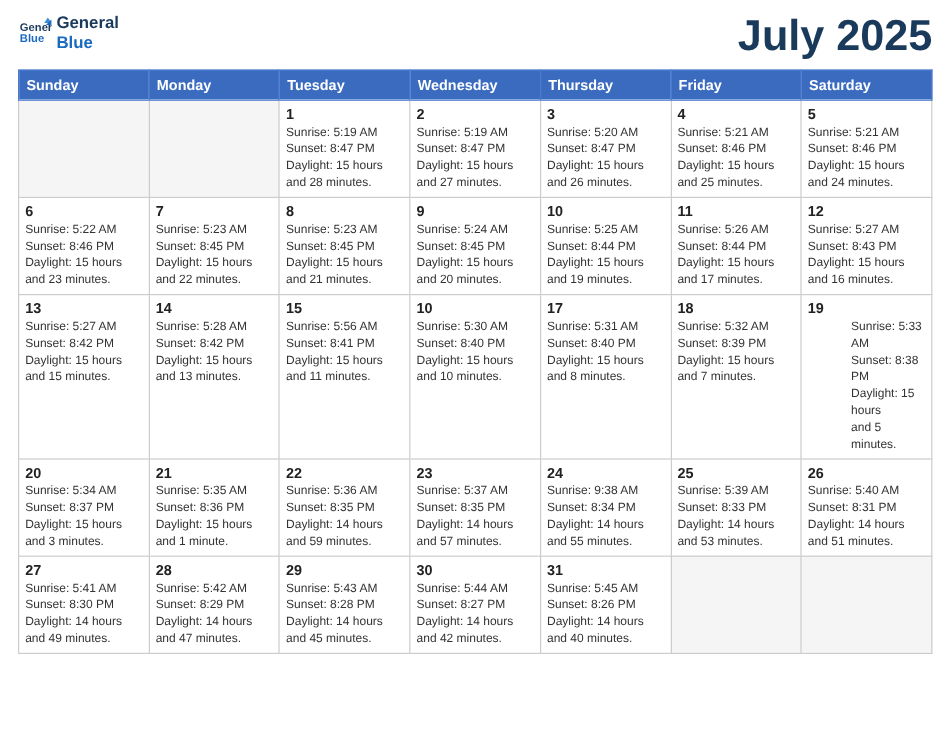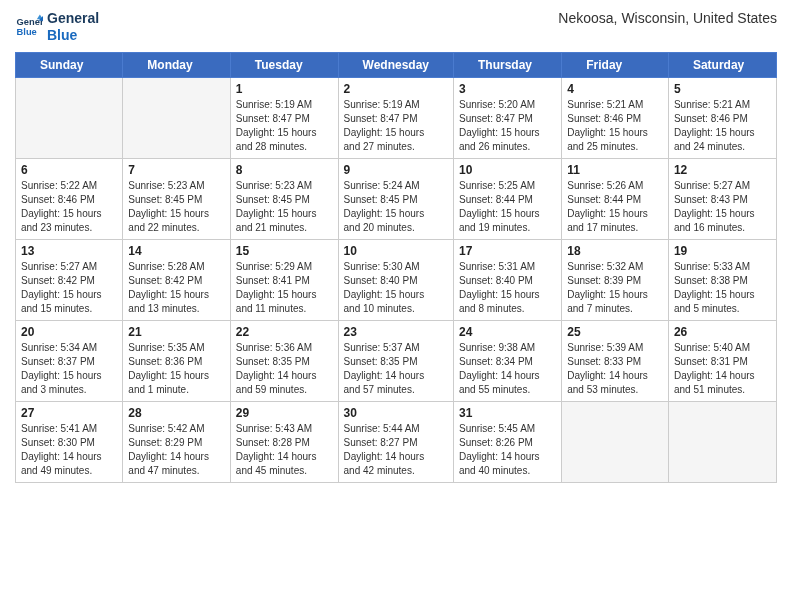--- a/index.html
+++ b/index.html
@@ -41,21 +41,21 @@
     .calendar {
       width: 100%;
       border-collapse: collapse;
       border: 1px solid #ccc;
     }
     .calendar th {
       background: #3a6bbf;
       color: #fff;
       font-size: 12px;
       font-weight: bold;
-      padding: 5px 24px;
+      padding: 5px 6px;
       border: 1px solid #4a7bcf;
       text-align: left;
     }
     .calendar td {
       vertical-align: top;
       border: 1px solid #ccc;
       padding: 4px 5px;
       width: calc(100% / 7);
       min-height: 80px;
       font-size: 10.5px;
@@ -87,21 +87,21 @@
       <text x="2" y="28" font-size="12" font-weight="bold" fill="#1a6abf">Blue</text>
       <polygon points="28,8 36,8 32,2" fill="#3a8fd4"></polygon>
       <polygon points="30,10 36,10 36,4" fill="#1a6abf"></polygon>
     </svg>
     <div style="line-height:1.2">
       <div style="font-size:14px;font-weight:bold;color:#1a3a5c;">General</div>
       <div style="font-size:14px;font-weight:bold;color:#1a6abf;">Blue</div>
     </div>
   </div>
   <div class="title-section">
-    <div class="location">Nekoosa, Wisconsin, United States</div>
+    <div class="month-title">July 2025</div>
   </div>
 </div>
 
 <table class="calendar">
   <thead>
     <tr>
     <th>Sunday</th>
         <th>Monday</th>
         <th>Tuesday</th>
         <th>Wednesday</th>
@@ -211,21 +211,21 @@
         </td>
         <td>
           <div class="day-number">14</div>
           <div class="day-info" style="white-space: pre-line;">Sunrise: 5:28 AM
 Sunset: 8:42 PM
 Daylight: 15 hours
 and 13 minutes.</div>
         </td>
         <td>
           <div class="day-number">15</div>
-          <div class="day-info" style="white-space: pre-line;">Sunrise: 5:29 AM
+          <div class="day-info" style="white-space: pre-line;">Sunrise: 5:56 AM
 Sunset: 8:41 PM
 Daylight: 15 hours
 and 11 minutes.</div>
         </td>
         <td>
           <div class="day-number">10</div>
           <div class="day-info" style="white-space: pre-line;">Sunrise: 5:30 AM
 Sunset: 8:40 PM
 Daylight: 15 hours
 and 10 minutes.</div>
@@ -239,21 +239,21 @@
         </td>
         <td>
           <div class="day-number">18</div>
           <div class="day-info" style="white-space: pre-line;">Sunrise: 5:32 AM
 Sunset: 8:39 PM
 Daylight: 15 hours
 and 7 minutes.</div>
         </td>
         <td>
           <div class="day-number">19</div>
-          <div class="day-info" style="white-space: pre-line;">Sunrise: 5:33 AM
+          <div class="day-info" style="white-space: pre-line; margin-left: 36px;">Sunrise: 5:33 AM
 Sunset: 8:38 PM
 Daylight: 15 hours
 and 5 minutes.</div>
         </td>
       </tr>
       <tr>
         <td>
           <div class="day-number">20</div>
           <div class="day-info" style="white-space: pre-line;">Sunrise: 5:34 AM
 Sunset: 8:37 PM

